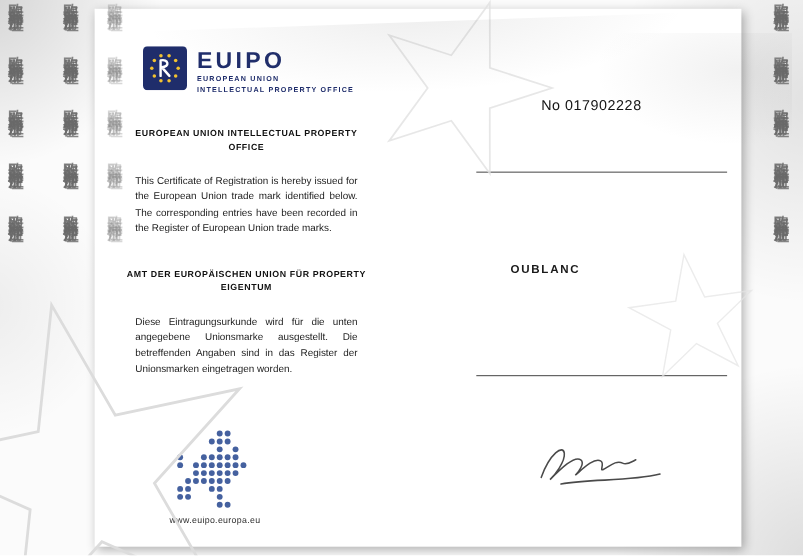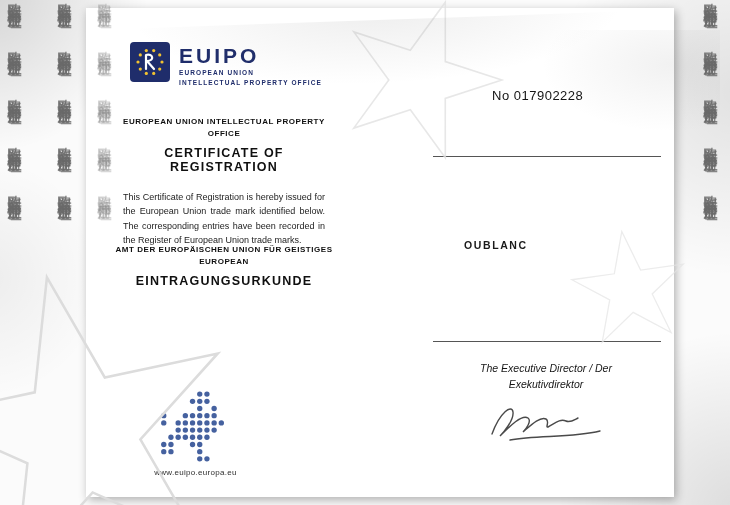--- a/index.html
+++ b/index.html
@@ -88,34 +88,32 @@
         <div class="wordmark">EUIPO</div>
         <div class="org">EUROPEAN UNION</div>
         <div class="org">INTELLECTUAL PROPERTY OFFICE</div>
       </div>
     </div>
 
     <div class="cert-number">No 017902228</div>
 
     <div class="block block-en">
       <div class="office-title">EUROPEAN UNION INTELLECTUAL PROPERTY OFFICE</div>
-      <div class="cert-title">CERTIFICATE OF REGISTRATION</div>
       <p class="body-text">This Certificate of Registration is hereby issued for the European Union trade mark identified below. The corresponding entries have been recorded in the Register of European Union trade marks.</p>
     </div>
 
     <div class="block block-de">
-      <div class="office-title">AMT DER EUROPÄISCHEN UNION FÜR GEISTIGES EUROPEAN</div>
-      <div class="cert-title">EINTRAGUNGSURKUNDE</div>
+      <div class="office-title">AMT DER EUROPÄISCHEN UNION FÜR PROPERTY EIGENTUM</div>
+      <p class="body-text">Diese Eintragungsurkunde wird für die unten angegebene Unionsmarke ausgestellt. Die betreffenden Angaben sind in das Register der Unionsmarken eingetragen worden.</p>
     </div>
 
     <div class="rule rule-top"></div>
     <div class="tm-name">OUBLANC</div>
     <div class="rule rule-bottom"></div>
 
-    <div class="director-title">The Executive Director / Der Exekutivdirektor</div>
     <svg class="signature" width="140" height="52" viewBox="0 0 140 52">
       <g stroke="#4a4a4a" stroke-width="1.4" fill="none" stroke-linecap="round">
         <path d="M10,36 C18,14 30,6 31,14 C32,22 22,34 18,38 C28,28 40,16 46,20 C50,23 44,31 41,34 C48,28 58,18 64,21 C68,23 63,30 66,29 C72,26 78,20 84,23 C88,25 92,22 96,20"></path>
         <path d="M28,42 C55,37 90,40 118,33"></path>
       </g>
     </svg>
 
     <svg class="eu-map" width="78" height="74" viewBox="0 0 75 72">
       <g fill="#45619f">
         <circle cx="46" cy="4" r="2.6"></circle>

